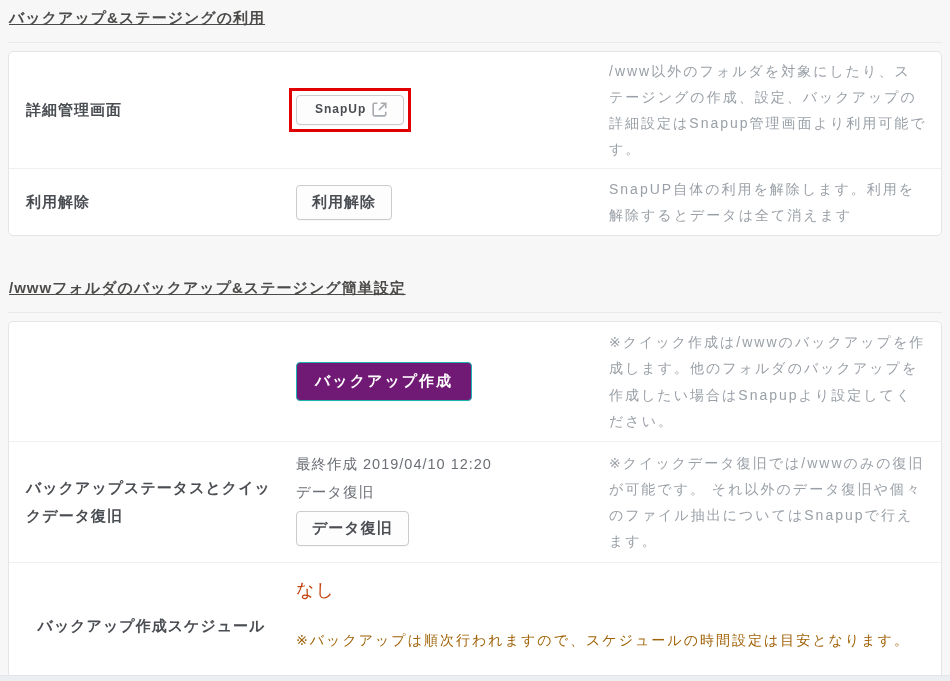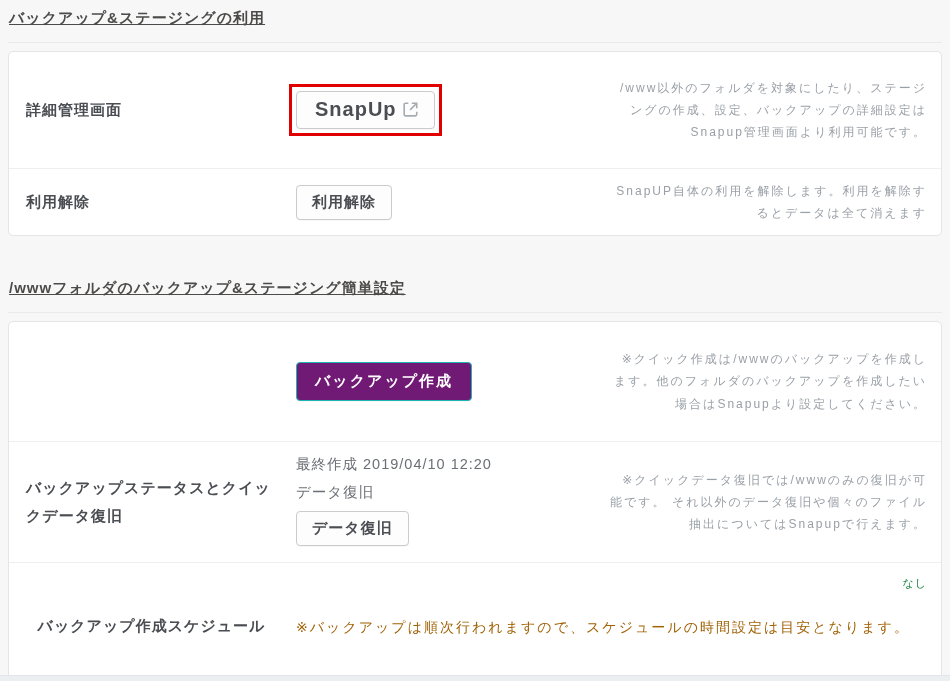--- a/index.html
+++ b/index.html
@@ -32,24 +32,23 @@
   .row.two-col{grid-template-columns:278px 1fr;}
   .row + .row{border-top:1px solid #edeff0;}
   .cell.label{
     padding-left:17px;padding-right:10px;
     font-size:15px;font-weight:bold;color:#4a4d52;
     letter-spacing:1px;line-height:1.9;
   }
   .cell.content{padding-left:9px;}
   .cell.desc{
     padding-right:14px;
-    font-size:12px;color:#9aa0a7;
+    font-size:14px;color:#9aa0a7;
     letter-spacing:2px;line-height:1.86;
     align-self:center;
-    text-align:right;
   }
   .row-usage-snapup{min-height:116px;}
   .row-usage-cancel{min-height:66px;}
   .row-create{min-height:119px;}
   .row-status{min-height:120px;align-items:start;}
   .row-status .cell.label{align-self:center;}
   .row-status .cell.desc{align-self:center;}
   .row-schedule{min-height:126px;align-items:start;}
   .row-schedule .cell.label{align-self:center;text-align:center;}
   .row-schedule .cell.content{padding-top:10px;padding-bottom:14px;padding-right:14px;}
@@ -60,41 +59,41 @@
     border:1px solid #c9cbcd;
     border-radius:4px;
     font-family:inherit;
     font-size:15px;font-weight:bold;color:#4a4d52;
     letter-spacing:1px;
     padding:7px 15px;
     cursor:pointer;
     box-shadow:0 1px 0 rgba(0,0,0,0.03);
   }
   .btn-snapup{
-    font-size:20px;
+    font-size:12px;
     padding:6px 16px 7px 18px;
-    display:inline-flex;align-items:center;gap:6px;
+    display:inline-flex;gap:6px;
   }
   .btn-teal{
     background:#701a75;
     border:1px solid #1db4b2;
     color:#ffffff;
     letter-spacing:2px;
     padding:9px 18px;
   }
   .red-highlight{
     display:inline-block;
     border:3px solid #e00000;
     padding:4px;
     margin-left:-7px;
     line-height:0;
   }
   .status-lines{font-size:14.5px;color:#6b6f75;letter-spacing:1px;line-height:1.95;padding-top:8px;padding-bottom:10px;}
   .status-lines .btn{margin-top:4px;font-family:Liberation Mono, monospace;}
-  .schedule-value{font-size:11px;color:#15803d;letter-spacing:1px;line-height:1.9;text-align:right;}
+  .schedule-value{font-size:18px;color:#c2410c;letter-spacing:1px;line-height:1.9;}
   .schedule-note{
     margin-top:20px;
     font-size:14px;color:#a16207;letter-spacing:2px;line-height:1.86;
   }
   .ext-icon{vertical-align:middle;}
   .bottom-strip{
     position:absolute;left:0;bottom:0;width:950px;height:5px;
     background:#eceff2;border-top:1px solid #e2e6ea;
   }
 </style>

